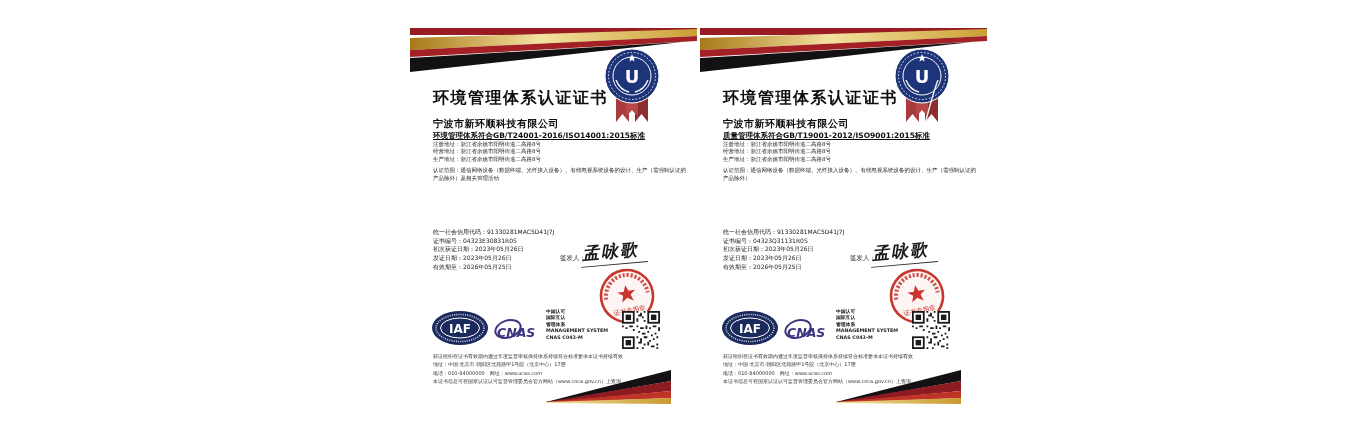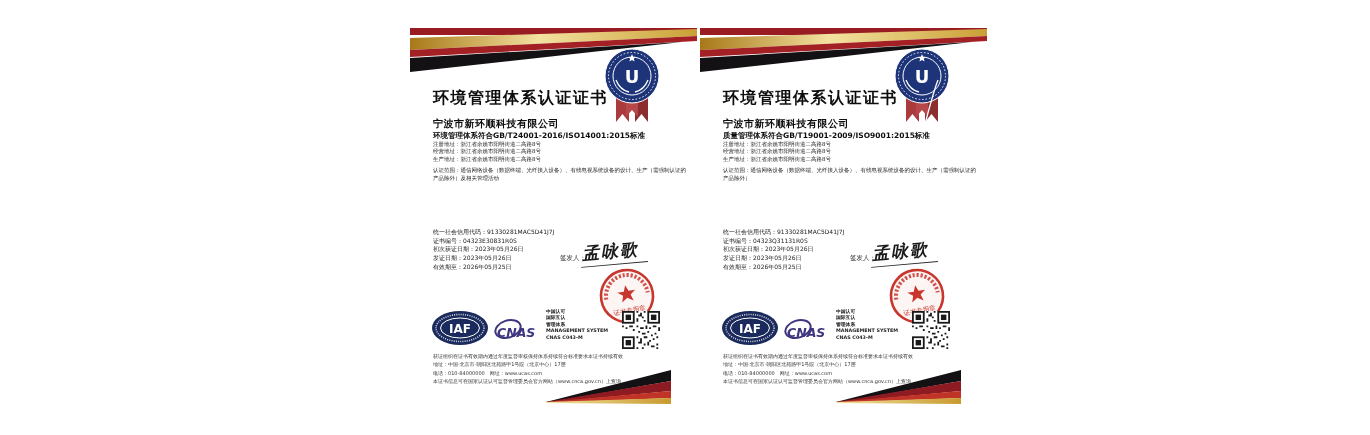--- a/index.html
+++ b/index.html
@@ -8,21 +8,21 @@
   .cert{position:absolute;top:28px;width:287px;height:390px;background:#fff;}
   .cert.left{left:410px;}
   .cert.right{left:700px;}
   .banner{position:absolute;top:0;left:0;width:287px;height:46px;}
   .badge{position:absolute;left:192px;top:20px;width:60px;height:80px;}
   .cert-title{position:absolute;left:23px;top:60px;font-size:16px;font-weight:bold;
               letter-spacing:1.5px;color:#0d0d0d;white-space:nowrap;}
   .company{position:absolute;left:23px;top:89px;font-size:10px;font-weight:bold;
            letter-spacing:.5px;color:#0d0d0d;white-space:nowrap;}
   .standard{position:absolute;left:23px;top:103px;font-size:7.5px;font-weight:bold;
-            color:#0d0d0d;white-space:nowrap;}
+            color:#0d0d0d;white-space:nowrap;text-decoration:underline;}
   .addr{position:absolute;left:23px;top:113px;font-size:5.5px;line-height:7.4px;color:#222;}
   .addr div{white-space:nowrap;}
   .scope{position:absolute;left:23px;top:139px;width:256px;font-size:5.5px;
          line-height:7.6px;color:#222;}
   .details{position:absolute;left:23px;top:200px;font-size:6px;line-height:8.7px;color:#222;}
   .details div{white-space:nowrap;}
   .signer-label{position:absolute;left:150px;top:226px;font-size:6.5px;color:#222;white-space:nowrap;font-family:Liberation Mono, monospace;}
   .signature{position:absolute;left:170px;top:212px;font-size:17px;font-style:italic;
              font-weight:bold;color:#1a1a1a;transform:rotate(-5deg);border-bottom:1.5px solid #2a2a2a;
              padding:0 8px 1px 2px;white-space:nowrap;letter-spacing:2px;}
@@ -190,21 +190,21 @@
       <circle cx="30" cy="28" r="27" fill="#1E3478" stroke="#ffffff" stroke-width="1"></circle>
       <circle cx="30" cy="28" r="23.5" fill="none" stroke="#ffffff" stroke-width="1" stroke-dasharray="1.6,1.9" opacity="0.9"></circle>
       <circle cx="30" cy="28" r="19" fill="none" stroke="#ffffff" stroke-width="1"></circle>
       <path d="M14,32 q4,10 13,12 M46,32 q-4,10 -13,44" stroke="#ffffff" stroke-width="1.3" fill="none"></path>
       <polygon points="30,6 31.2,9 34,9 31.8,10.8 32.6,13.6 30,11.9 27.4,13.6 28.2,10.8 26,9 28.8,9" fill="#ffffff"></polygon>
       <text x="30" y="35" text-anchor="middle" font-size="18" font-weight="bold" fill="#ffffff" font-family="DejaVu Sans, sans-serif">U</text>
     </svg>
 
     <div class="cert-title">环境管理体系认证证书</div>
     <div class="company">宁波市新环顺科技有限公司</div>
-    <div class="standard">质量管理体系符合GB/T19001-2009/ISO9001:2015标准</div>
+    <div class="standard">质量管理体系符合GB/T19001-2012/ISO9001:2015标准</div>
 
     <div class="addr">
       <div>注册地址：浙江省余姚市阳明街道二高路8号</div>
       <div>经营地址：浙江省余姚市阳明街道二高路8号</div>
       <div>生产地址：浙江省余姚市阳明街道二高路8号</div>
     </div>
 
     <div class="scope">认证范围：通信网络设备（数据终端、光纤接入设备）、有线电视系统设备的设计、生产（需强制认证的产品除外）</div>
 
     <div class="details">

